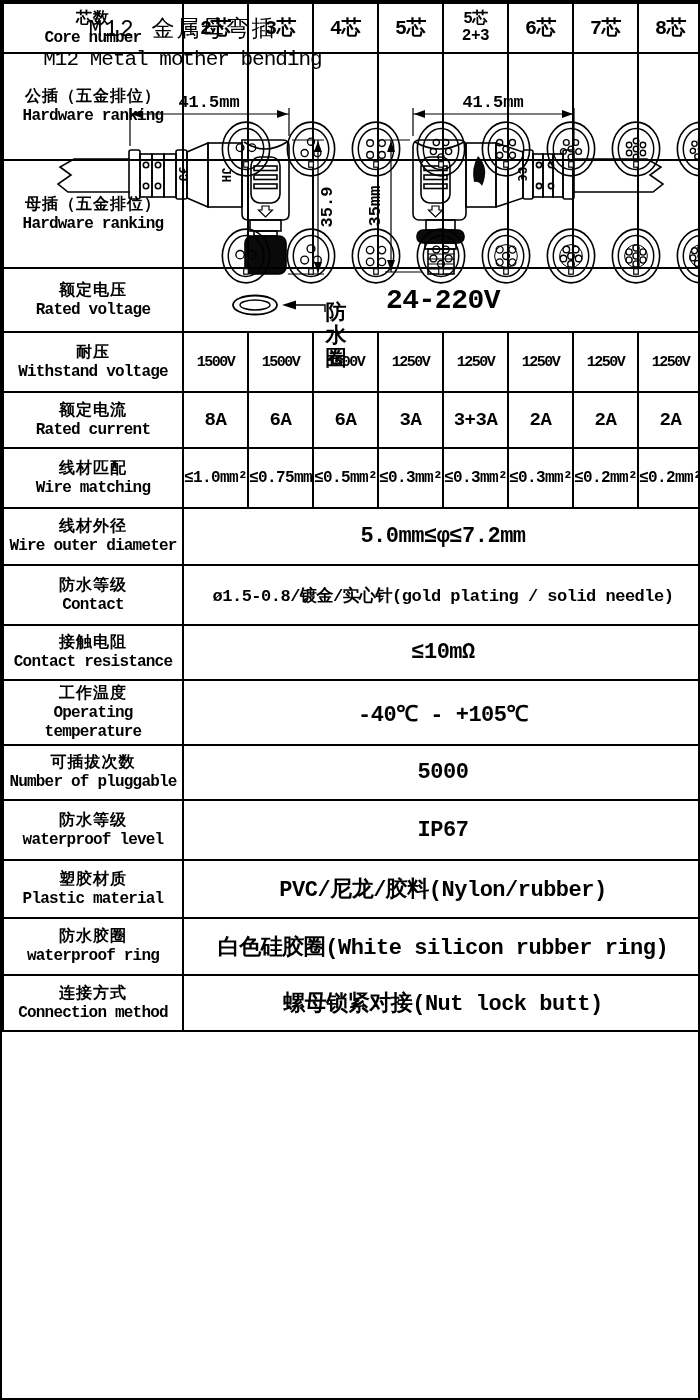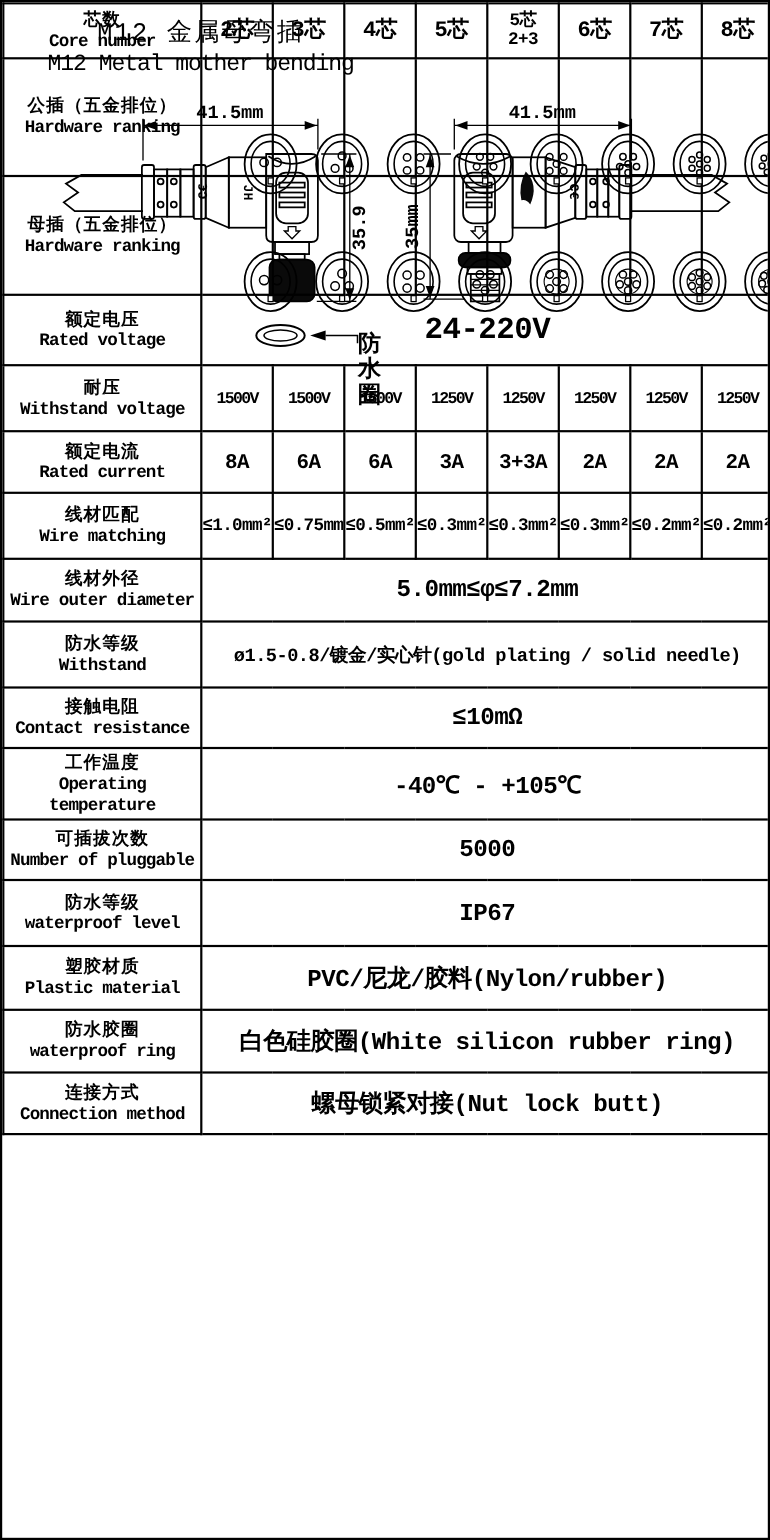--- a/index.html
+++ b/index.html
@@ -422,21 +422,21 @@
         <tr data-name="table-row-wire-outer-diameter" style="height: 57px;">
           <td data-name="row-label-wire-outer-diameter">
             <div class="lab-zh" data-name="row-label-zh">线材外径</div>
             <div class="lab-en" data-name="row-label-en">Wire outer diameter</div>
           </td>
           <td colspan="8" class="value" data-name="cell-wire-outer-diameter">5.0mm≤φ≤7.2mm</td>
         </tr>
         <tr data-name="table-row-hardware-material" style="height: 60px;">
           <td data-name="row-label-hardware-material">
             <div class="lab-zh" data-name="row-label-zh">防水等级</div>
-            <div class="lab-en" data-name="row-label-en">Withstand</div>
+            <div class="lab-en" data-name="row-label-en">Contact</div>
           </td>
           <td colspan="8" class="value" data-name="cell-hardware-material">ø1.5-0.8/镀金/实心针(gold plating / solid needle)</td>
         </tr>
         <tr data-name="table-row-contact-resistance" style="height: 55px;">
           <td data-name="row-label-contact-resistance">
             <div class="lab-zh" data-name="row-label-zh">接触电阻</div>
             <div class="lab-en" data-name="row-label-en">Contact resistance</div>
           </td>
           <td colspan="8" class="value" data-name="cell-contact-resistance">≤10mΩ</td>
         </tr>

